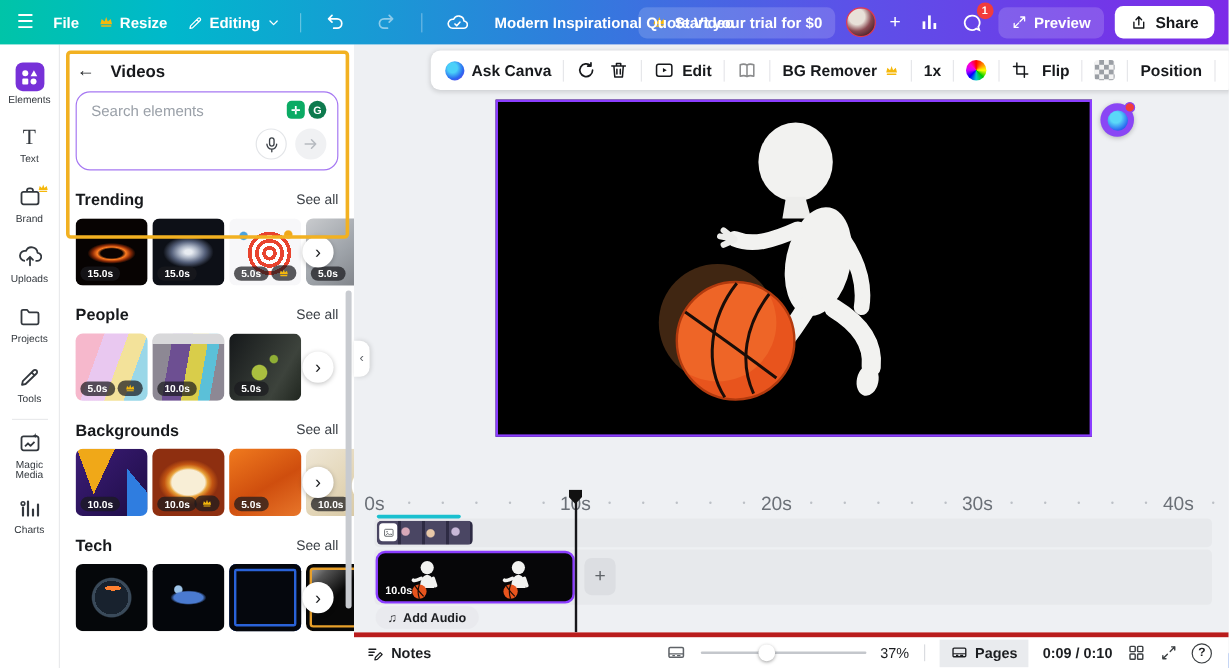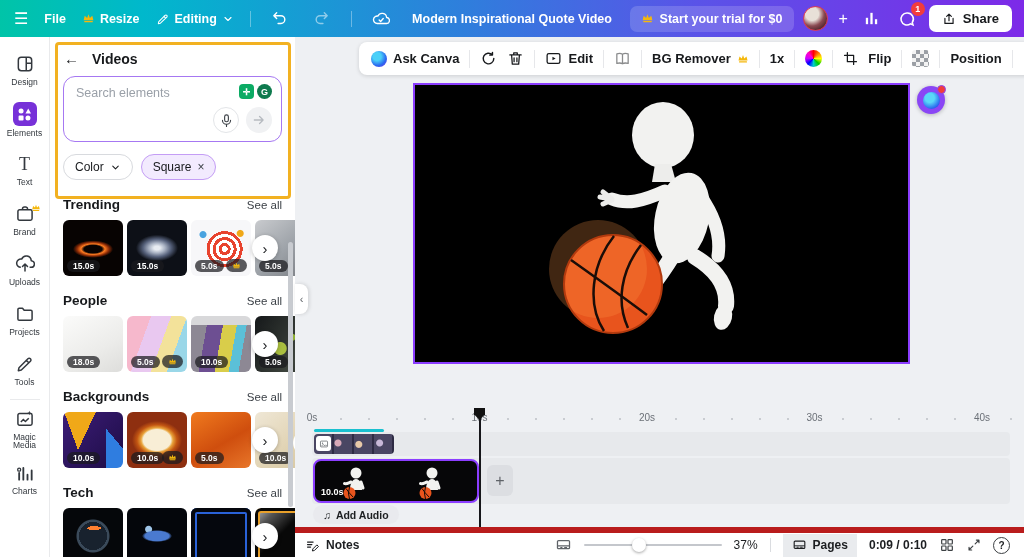--- a/index.html
+++ b/index.html
@@ -122,21 +122,21 @@
   .assistant-inner { width:17px; height:17px; border-radius:50%; background:radial-gradient(circle at 40% 35%, #5ad8f8 0 30%, #2a6af0 70%, #1a3ac0); }
   .assistant-dot { position:absolute; top:-1px; right:-1px; width:9px; height:9px; border-radius:50%; background:#f23c3c; border:1.5px solid #8a46f5;}
 
   .player-row { position:absolute; left:118px; top:338px; width:497px; display:flex; align-items:center; justify-content:center; gap:11px; font-size:12.5px;}
   .pt-cur { font-weight:700; color:#17191c; }
   .pt-tot { color:#8a9097; }
   .play-btn { width:27px; height:27px; border-radius:50%; background:#fff; box-shadow:0 1px 4px rgba(0,0,0,.2);
     display:flex; align-items:center; justify-content:center; cursor:pointer;}
   .play-tri { width:0; height:0; border-left:9px solid #111; border-top:5.5px solid transparent; border-bottom:5.5px solid transparent; margin-left:2px;}
 
-  .ruler { position:absolute; left:0; right:0; top:372px; height:18px; font-size:10px; color:#6b7077; cursor:pointer;}
+  .ruler { position:absolute; left:0; right:0; top:372px; height:18px; font-size:16px; color:#6b7077; cursor:pointer;}
   .ruler .rlabel { position:absolute; top:3px; transform:translateX(-50%); }
   .ruler .rdot { position:absolute; top:9px; width:2px; height:2px; border-radius:50%; background:#bcc0c6; }
   .playhead-marker { position:absolute; left:179px; top:371px; width:11px; height:12px; background:#111; z-index:7; cursor:grab;
     clip-path: polygon(0 0, 100% 0, 100% 52%, 50% 100%, 0 52%); }
   .playhead-line { position:absolute; left:184px; top:380px; width:1.5px; height:110px; background:#16161a; z-index:6;}
 
   .trackrow1 { position:absolute; left:17px; right:14px; top:395px; height:24px; background:#e7e9ec; border-radius:4px; }
   .tealbar { position:absolute; left:19px; top:392px; width:70px; height:3px; background:#1ac0cf; border-radius:2px; z-index:3;}
   .clip1 { position:absolute; left:19px; top:397px; width:80px; height:20px; border-radius:4px; cursor:pointer; overflow:hidden;
     background: radial-gradient(circle 4px at 30% 45%, #d8a8b8 0 3px, transparent 4px),
@@ -148,21 +148,21 @@
   .trackrow2 { position:absolute; left:17px; right:14px; top:421px; height:46px; background:#e7e9ec; border-radius:4px; }
   .selclip { position:absolute; left:18px; top:422px; width:166px; height:44px; background:#060608; border:2px solid #8b3dff; border-radius:8px; cursor:pointer; overflow:hidden;}
   .selclip .dur2 { position:absolute; left:6px; bottom:4px; color:#fff; font-size:9px; font-weight:700; z-index:2;}
   .miniFig { position:absolute; top:4px; }
   .addclip-btn { position:absolute; left:192px; top:428px; width:26px; height:31px; background:#dcdee2; border-radius:6px;
     display:flex; align-items:center; justify-content:center; font-size:16px; color:#5f6368; cursor:pointer;}
   .addaudio-btn { position:absolute; left:18px; top:468px; height:19px; background:#e9eaee; border-radius:10px;
     display:flex; align-items:center; gap:5px; padding:0 10px; font-size:10.5px; font-weight:700; color:#1c1e21; cursor:pointer;}
 
   
-  .bottombar { position:absolute; left:0; right:0; bottom:0; height:30px; background:#fff; border-top:6px solid #b91c1c;
+  .bottombar { position:absolute; left:0; right:0; bottom:0; height:30px; background:#fff; border-top:4px solid #b91c1c;
     display:flex; align-items:center; padding:0 14px 0 10px; font-size:12px; color:#1c1e21; z-index:12;}
   .notes-btn { display:flex; align-items:center; gap:6px; font-weight:700; cursor:pointer;}
   .bb-right { margin-left:auto; display:flex; align-items:center; gap:12px; }
   .zoom-slider { position:relative; width:138px; height:14px; cursor:pointer;}
   .zs-track { position:absolute; left:0; right:0; top:6px; height:2px; background:#c4c7cc; border-radius:1px;}
   .zs-knob { position:absolute; left:35%; top:0; width:14px; height:14px; border-radius:50%; background:#fff; box-shadow:0 1px 3px rgba(0,0,0,.35); cursor:grab;}
   .vdiv-b { width:1px; height:14px; background:#dadce0; }
   .pages-btn { display:flex; align-items:center; gap:6px; background:#e9ebee; border-radius:0; padding:4px 9px; font-weight:700; cursor:pointer;}
   .bb-time { font-weight:700; }
   .help-btn { width:17px; height:17px; border-radius:50%; border:1.5px solid #3c4043; display:flex; align-items:center; justify-content:center; font-size:10px; font-weight:700; cursor:pointer;}
@@ -365,40 +365,40 @@
           <svg width="17" height="17">
             <use href="#i-chartbars"></use>
           </svg>
         </span>
       <span class="tb-iconbtn">
         <svg width="18" height="18">
             <use href="#i-comment"></use>
           </svg>
         <span class="badge-red">1</span>
       </span>
+      <span class="pill-translucent">
+        <span class="icon">
+            <svg width="13" height="13">
+              <use href="#i-expand"></use>
+            </svg>
+          </span>
+        <span>Preview</span>
+      </span>
       <span class="share-btn">
         <span class="icon">
             <svg width="14" height="14">
               <use href="#i-share"></use>
             </svg>
           </span>
         <span>Share</span>
       </span>
     </div>
   </div>
 
   <div class="sidebar">
-    <div class="sb-item">
-      <span class="sb-ico">
-          <svg width="20" height="20">
-            <use href="#i-design"></use>
-          </svg>
-        </span>
-      <span class="sb-label">Design</span>
-    </div>
     <div class="sb-item active">
       <span class="sb-ico">
         <svg width="15" height="15" viewBox="0 0 24 24">
             <circle cx="6.5" cy="6.5" r="4" fill="#fff"></circle>
             <path d="M13.5 10.5 18 2.5l4.5 8z" fill="#fff"></path>
             <rect x="2.5" y="13.5" width="8" height="8" rx="1.5" fill="#fff"></rect>
             <rect x="13.5" y="13.5" width="8" height="8" rx="4" fill="#fff"></rect>
           </svg>
       </span>
       <span class="sb-label">Elements</span>
@@ -475,34 +475,20 @@
       <span class="mic-btn">
           <svg width="15" height="15">
             <use href="#i-mic"></use>
           </svg>
         </span>
       <span class="go-btn">
           <svg width="14" height="14">
             <use href="#i-arrowr"></use>
           </svg>
         </span>
-    </div>
-    <div class="chips">
-      <span class="chip">
-        <span>Color</span>
-        <span class="icon">
-            <svg width="11" height="11">
-              <use href="#i-chevdown"></use>
-            </svg>
-          </span>
-      </span>
-      <span class="chip active">
-        <span>Square</span>
-        <span class="x">×</span>
-      </span>
     </div>
 
     <div class="sections">
       <div class="v-section">
         <div class="vs-head">
           <span class="vs-title">Trending</span>
           <span class="vs-seeall">See all</span>
         </div>
         <div class="thumb-row">
             <div class="thumb look-blackhole">
@@ -522,23 +508,20 @@
             </div>
             <span class="more-btn">›</span>
           </div>
       </div>
       <div class="v-section">
         <div class="vs-head">
           <span class="vs-title">People</span>
           <span class="vs-seeall">See all</span>
         </div>
         <div class="thumb-row">
-            <div class="thumb look-light">
-              <span class="dur">18.0s</span>
-            </div>
             <div class="thumb look-illustration">
               <span class="dur">5.0s</span>
               <span class="procrown"><svg width="9" height="9" style="color:#f5b80c">
                   <use href="#i-crown"></use>
                 </svg></span>
             </div>
             <div class="thumb look-fabric">
               <span class="dur">10.0s</span>
             </div>
             <div class="thumb look-darkgreen">

